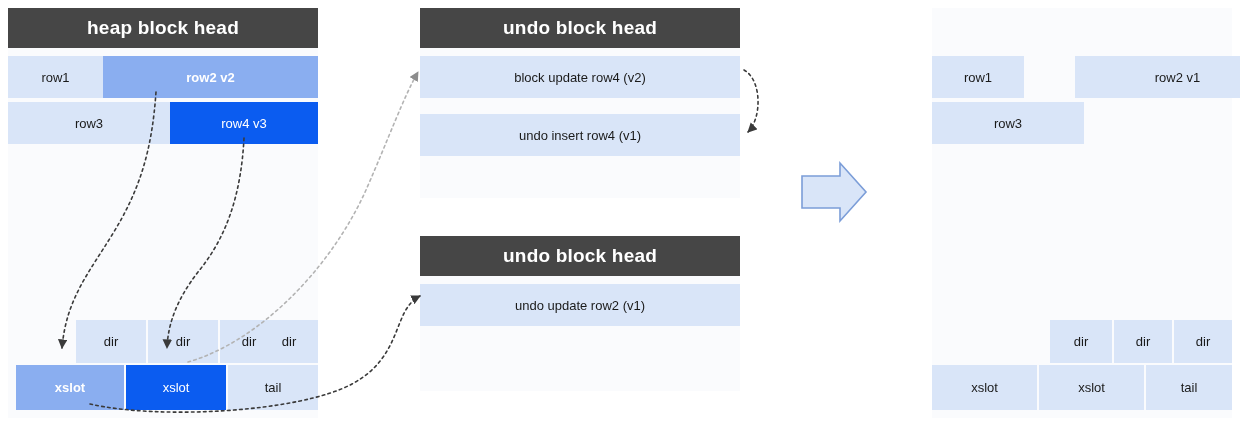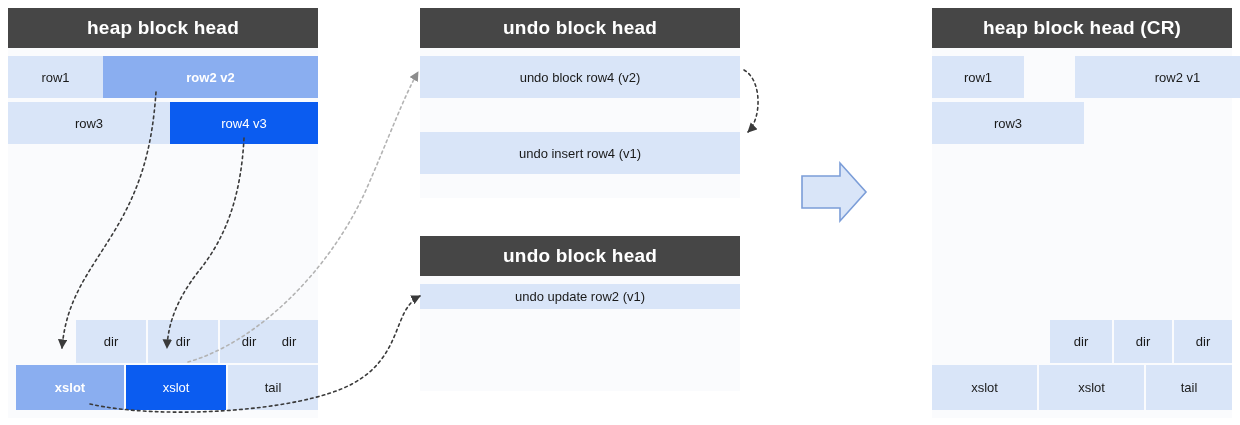--- a/index.html
+++ b/index.html
@@ -51,31 +51,30 @@
     <div class="cell c-light" style="left:212px;top:312px;width:58px;height:43px;">dir</div>
     <div class="cell c-light" style="left:252px;top:312px;width:58px;height:43px;">dir</div>
 
     <div class="cell c-mid" style="left:8px;top:357px;width:108px;height:45px;">xslot</div>
     <div class="cell c-strong" style="left:118px;top:357px;width:100px;height:45px;">xslot</div>
     <div class="cell c-light" style="left:220px;top:357px;width:90px;height:45px;">tail</div>
   </div>
 
   <div class="panel" style="left:420px;top:8px;width:320px;height:190px;">
     <div class="panel-head">undo block head</div>
-    <div class="cell c-light" style="left:0px;top:48px;width:320px;height:42px;">undo block row4 (v2)</div>
-    <div class="cell c-light" style="left:0px;top:124px;width:320px;height:42px;">undo insert row4 (v1)</div>
+    <div class="cell c-light" style="left:0px;top:48px;width:320px;height:42px;">block update row4 (v2)</div>
+    <div class="cell c-light" style="left:0px;top:106px;width:320px;height:42px;">undo insert row4 (v1)</div>
   </div>
 
   <div class="panel" style="left:420px;top:236px;width:320px;height:155px;">
     <div class="panel-head">undo block head</div>
-    <div class="cell c-light" style="left:0px;top:48px;width:320px;height:25px;">undo update row2 (v1)</div>
+    <div class="cell c-light" style="left:0px;top:48px;width:320px;height:42px;">undo update row2 (v1)</div>
   </div>
 
   <div class="panel" style="left:932px;top:8px;width:300px;height:410px;">
-    <div class="panel-head">heap block head (CR)</div>
 
     <div class="cell c-light" style="left:0px;top:48px;width:92px;height:42px;">row1</div>
     <div class="cell c-light" style="left:95px;top:48px;width:205px;height:42px;margin-left:48px;">row2 v1</div>
 
     <div class="cell c-light" style="left:0px;top:94px;width:152px;height:42px;">row3</div>
 
     <div class="cell c-light" style="left:118px;top:312px;width:62px;height:43px;">dir</div>
     <div class="cell c-light" style="left:182px;top:312px;width:58px;height:43px;">dir</div>
     <div class="cell c-light" style="left:242px;top:312px;width:58px;height:43px;">dir</div>
 

